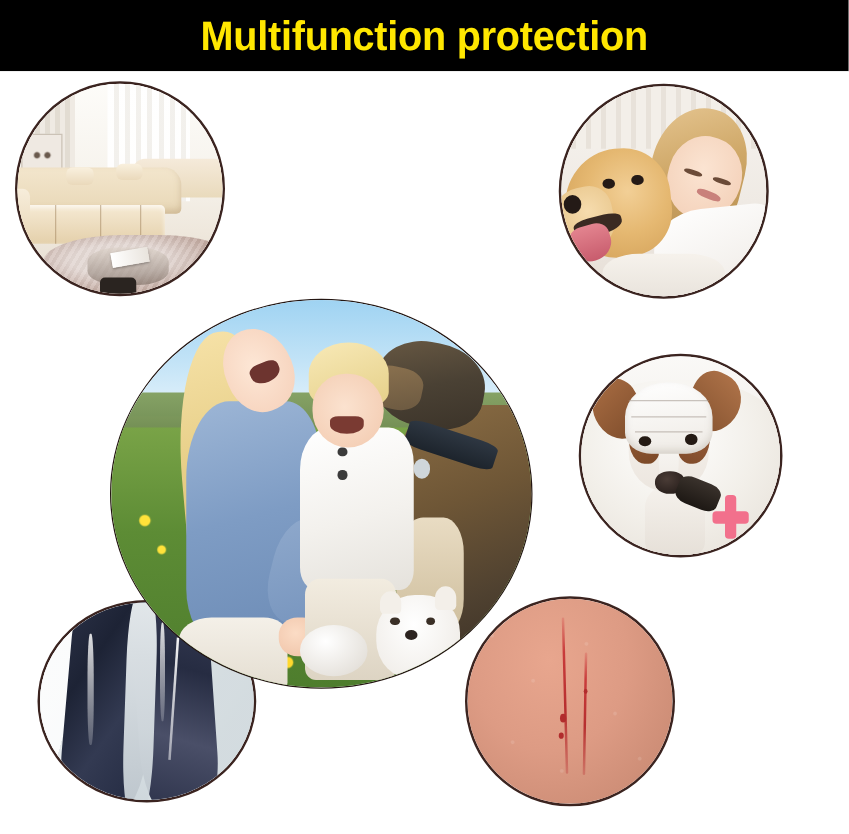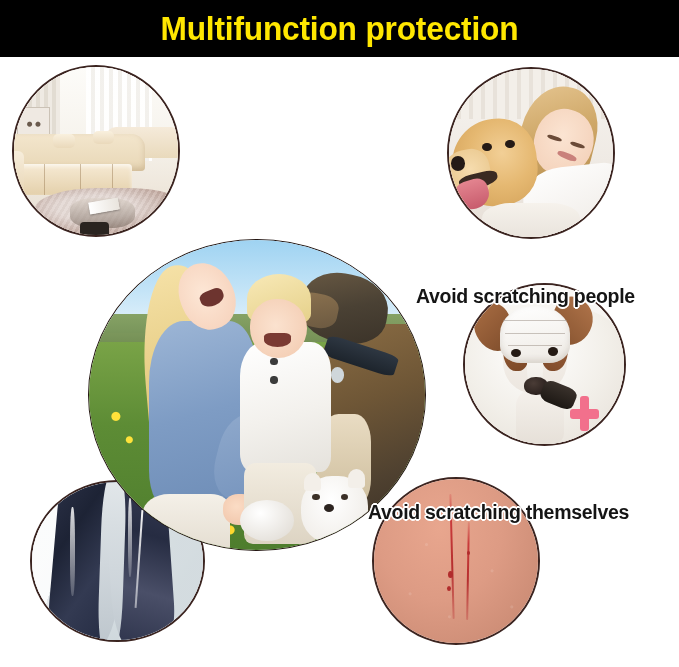--- a/index.html
+++ b/index.html
@@ -566,21 +566,20 @@
       <div class="gr-head"></div>
       <div class="gr-snout"></div>
       <div class="gr-eye" style="left:20%;top:44%;"></div>
       <div class="gr-eye" style="left:34%;top:42%;"></div>
       <div class="gr-nose"></div>
       <div class="gr-mouth"></div>
       <div class="gr-tongue"></div>
       <div class="pillow-w2"></div>
     </div>
   </div>
-  <div class="caption" id="caption-people">Avoid scratching people</div>
 
   <div class="photo-circle thin" id="circle-family">
     <div class="photo-inner">
       <div class="field-sky"></div>
       <div class="field-trees"></div>
       <div class="field-grass"></div>
       <div class="dandelions"></div>
 
       <div class="dog-body"></div>
       <div class="dog-chest"></div>
@@ -633,21 +632,20 @@
       <div class="jr-eye" style="left:29%;top:40%;"></div>
       <div class="jr-eye" style="left:52%;top:39%;"></div>
       <div class="jr-nose"></div>
       <div class="jr-collar"></div>
       <div class="pink-cross">
         <i class="v"></i>
         <i class="h"></i>
       </div>
     </div>
   </div>
-  <div class="caption" id="caption-themselves">Avoid scratching themselves</div>
 
   <div class="photo-circle" id="circle-stockings">
     <div class="photo-inner">
       <div class="stk-bg"></div>
       <div class="stk-floor"></div>
       <div class="stk-greens"></div>
       <div class="stk-leg-l"></div>
       <div class="stk-leg-r"></div>
       <div class="stk-gap"></div>
       <div class="stk-sheen" style="left:22%;top:16%;width:5px;height:56%;"></div>

